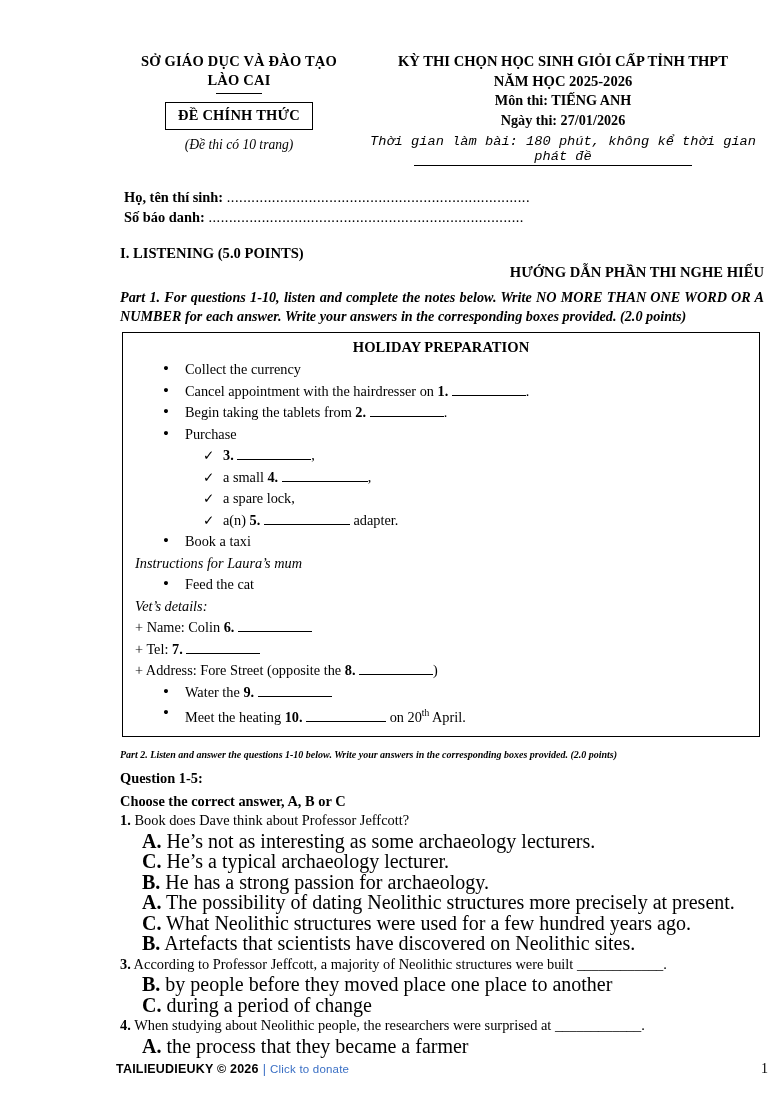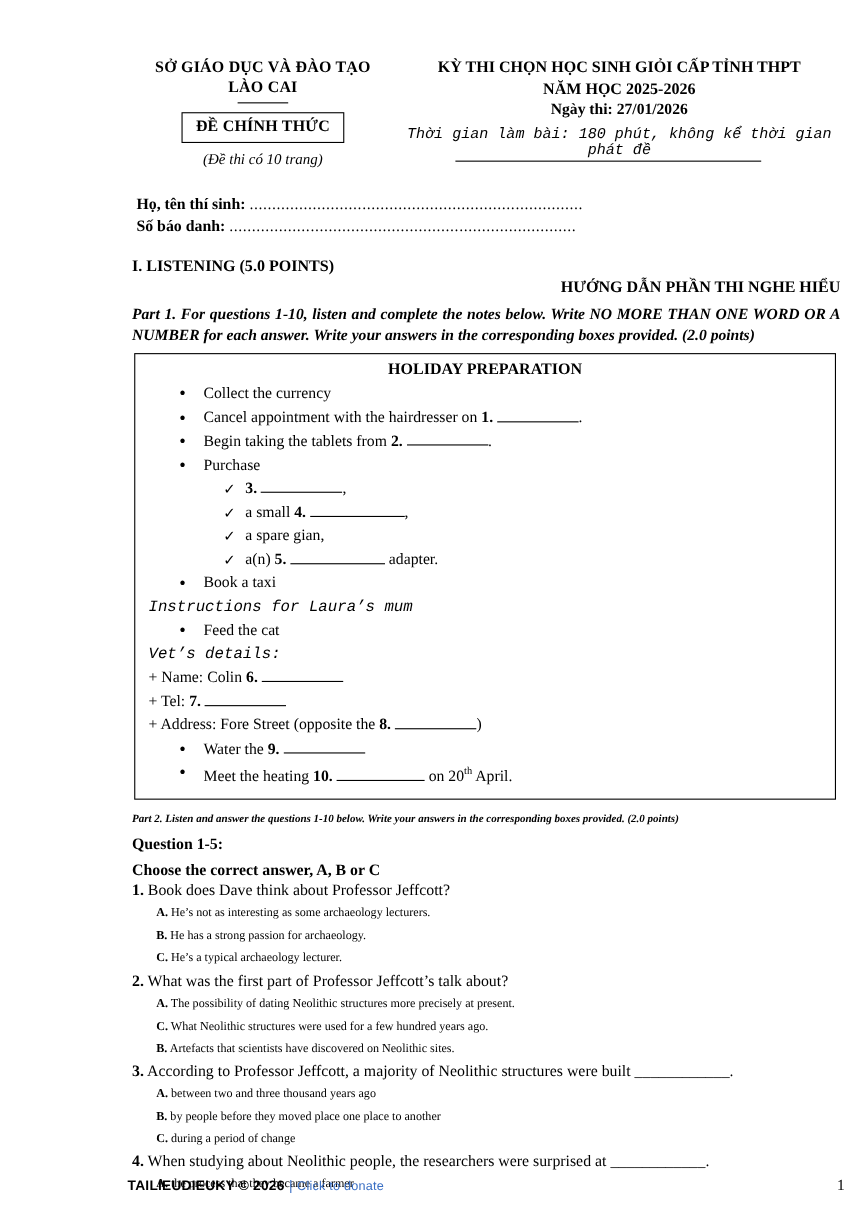--- a/index.html
+++ b/index.html
@@ -194,21 +194,21 @@
   .b-74 { width: 74px; }
   .b-80 { width: 80px; }
   .b-86 { width: 86px; }
   .ital { font-style: italic; }
   .bold { font-weight: bold; }
   .plain-line {
     font-size: 14.3px;
     line-height: 21.5px;
     padding-left: 2px;
   }
-  .plain-line.ital { font-style: italic; font-family: Liberation Mono, monospace; }
+  .plain-line.ital { font-style: italic; }
 
   
   .part2-instr {
     font-style: italic;
     font-weight: bold;
     font-size: 10px;
     line-height: 19px;
     margin-top: 8px;
     text-align: justify;
     padding-left: 4px;
@@ -220,32 +220,32 @@
     padding-left: 4px;
   }
   .q-item {
     font-size: 14.4px;
     line-height: 20.5px;
     padding-left: 4px;
     text-indent: 0;
   }
   .q-item .qn { font-weight: bold; }
   .opt {
-    font-size: 11px;
+    font-size: 20px;
     line-height: 20.5px;
     padding-left: 26px;
   }
   .opt .ol { font-weight: bold; }
 
   
   .footer {
     position: absolute;
     left: 68px;
     right: 60px;
-    bottom: 16px;
+    bottom: 26px;
     display: flex;
     justify-content: space-between;
     align-items: baseline;
     font-family: "Liberation Sans", sans-serif;
     gap: 28px;
   }
   .footer-left {
     font-size: 12.5px;
     font-weight: bold;
     letter-spacing: .2px;
@@ -277,20 +277,21 @@
       <div class="header-left">
         <div class="hl-line">SỞ GIÁO DỤC VÀ ĐÀO TẠO</div>
         <div class="hl-line">LÀO CAI</div>
         <div class="short-rule"></div>
         <div class="official-box">ĐỀ CHÍNH THỨC</div>
         <div class="pages-note">(Đề thi có 10 trang)</div>
       </div>
       <div class="header-right">
         <div class="hr-line">KỲ THI CHỌN HỌC SINH GIỎI CẤP TỈNH THPT</div>
         <div class="hr-line">NĂM HỌC 2025-2026</div>
+        <div class="hr-line sub">Môn thi: TIẾNG ANH</div>
         <div class="hr-line sub">Ngày thi: 27/01/2026</div>
         <div class="time-note">
           <span>Thời gian làm bài: 180 phút, không kể thời gian phát đề</span>
           <span class="underline-strip"></span>
         </div>
       </div>
     </div>
 
     <div class="candidate">
       <div class="cand-row">
@@ -330,21 +331,21 @@
       <ul class="check">
         <li>
           <span></span><span class="bold">3.</span>
           <span class="blank b-74"></span><span>,</span>
         </li>
         <li>
           <span>a small </span><span class="bold">4.</span>
           <span class="blank b-86"></span><span>,</span>
         </li>
         <li>
-          <span>a spare gian,</span>
+          <span>a spare lock,</span>
         </li>
         <li>
           <span>a(n) </span><span class="bold">5.</span>
           <span class="blank b-86"></span><span> adapter.</span>
         </li>
       </ul>
 
       <ul class="bul">
         <li>
           <span>Book a taxi</span>
@@ -390,44 +391,38 @@
     <div class="q-head">Question 1-5:</div>
     <div class="q-head">Choose the correct answer, A, B or C</div>
 
     <div class="q-item">
       <span class="qn">1.</span><span> Book does Dave think about Professor Jeffcott?</span>
     </div>
     <div class="opt">
       <span class="ol">A.</span><span> He’s not as interesting as some archaeology lecturers.</span>
     </div>
     <div class="opt">
+      <span class="ol">C.</span><span> He’s a typical archaeology lecturer.</span>
+    </div>
+    <div class="opt">
       <span class="ol">B.</span><span> He has a strong passion for archaeology.</span>
     </div>
-    <div class="opt">
-      <span class="ol">C.</span><span> He’s a typical archaeology lecturer.</span>
-    </div>
-
-    <div class="q-item">
-      <span class="qn">2.</span><span> What was the first part of Professor Jeffcott’s talk about?</span>
-    </div>
+
     <div class="opt">
       <span class="ol">A.</span><span> The possibility of dating Neolithic structures more precisely at present.</span>
     </div>
     <div class="opt">
       <span class="ol">C.</span><span> What Neolithic structures were used for a few hundred years ago.</span>
     </div>
     <div class="opt">
       <span class="ol">B.</span><span> Artefacts that scientists have discovered on Neolithic sites.</span>
     </div>
 
     <div class="q-item">
       <span class="qn">3.</span><span> According to Professor Jeffcott, a majority of Neolithic structures were built ____________.</span>
-    </div>
-    <div class="opt">
-      <span class="ol">A.</span><span> between two and three thousand years ago</span>
     </div>
     <div class="opt">
       <span class="ol">B.</span><span> by people before they moved place one place to another</span>
     </div>
     <div class="opt">
       <span class="ol">C.</span><span> during a period of change</span>
     </div>
 
     <div class="q-item">
       <span class="qn">4.</span><span> When studying about Neolithic people, the researchers were surprised at ____________.</span>

